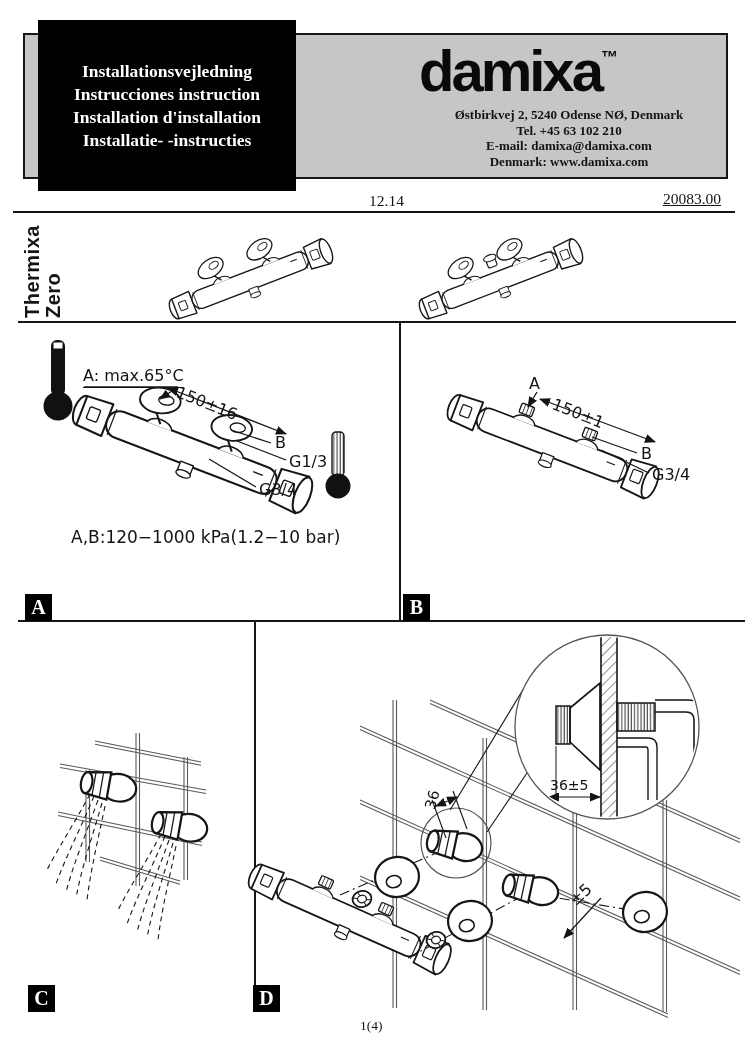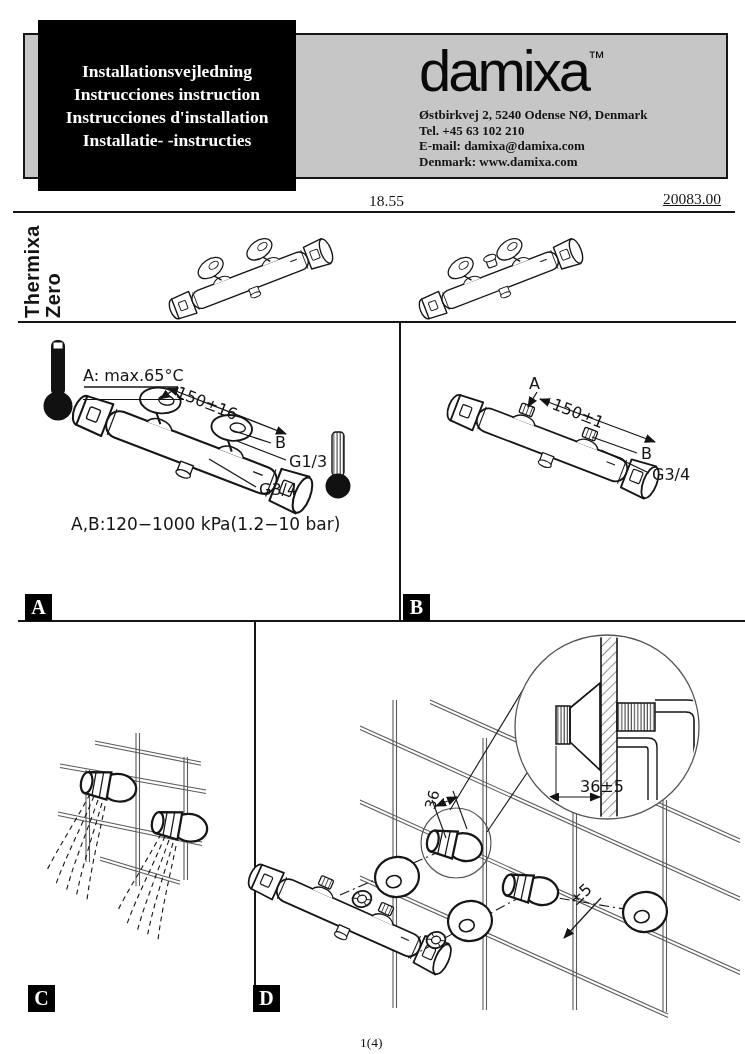--- a/index.html
+++ b/index.html
@@ -5,37 +5,37 @@
   html,body{margin:0;padding:0;background:#e8e8e8;}
   .page{position:relative;width:745px;height:1054px;background:#ffffff;overflow:hidden;
         font-family:"Liberation Serif",serif;color:#141414;}
   .abs{position:absolute;}
   
   .gray-band{left:23px;top:33px;width:701px;height:142px;background:#c6c6c6;border:2px solid #161616;}
   .title-box{left:38px;top:20px;width:258px;height:171px;background:#000;color:#fff;
              display:flex;flex-direction:column;justify-content:center;text-align:center;}
   .title-box div{font-size:17.5px;font-weight:bold;line-height:23px;white-space:nowrap;}
   .brand{left:419px;top:42px;width:300px;}
-  .brand-logo{font-family:"Liberation Sans",sans-serif;font-weight:normal;font-size:58px;
+  .brand-logo{font-family:"Liberation Sans",sans-serif;font-weight:bold;font-size:58px;
               letter-spacing:-3px;line-height:1;color:#0a0a0a;}
   .brand-logo sup{font-size:17px;letter-spacing:0;vertical-align:28px;}
-  .brand-addr{margin-top:7px;font-size:13px;font-weight:bold;line-height:15.5px;}
+  .brand-addr{margin-top:7px;font-size:13px;font-weight:bold;line-height:15.5px;text-align:center;}
   .doc-ref{font-size:15.5px;}
   .rule{background:#161616;}
   
   .product-name{left:22px;top:318px;width:94px;transform:rotate(-90deg);transform-origin:0 0;
      font-family:"Liberation Sans",sans-serif;font-weight:bold;font-size:20px;line-height:21px;
      letter-spacing:0.5px;white-space:nowrap;}
   
   .plabel{width:27px;height:27px;background:#000;color:#fff;font-weight:bold;font-size:20px;
           display:flex;align-items:center;justify-content:center;}
   
   .dim{position:absolute;font-family:"DejaVu Sans",sans-serif;font-size:16px;color:#141414;
        white-space:nowrap;}
-  .underlined{border-bottom:1.4px solid #141414;padding-bottom:14px;}
+  .underlined{border-bottom:1.4px solid #141414;padding-bottom:2px;}
   .rot{transform-origin:left center;}
   .footer-page{font-size:13.5px;}
   svg .ln{stroke:#161616;fill:none;}
 </style>
 </head>
 <body>
 
 <div class="page">
 
   <div class="abs gray-band"></div>
@@ -46,25 +46,25 @@
       <div>Østbirkvej 2, 5240 Odense NØ, Denmark</div>
       <div>Tel. +45 63 102 210</div>
       <div>E-mail: damixa@damixa.com</div>
       <div>Denmark: www.damixa.com</div>
     </div>
   </div>
 
   <div class="abs title-box">
     <div>Installationsvejledning</div>
     <div>Instrucciones instruction</div>
-    <div>Instrucciones d'installation</div>
+    <div>Installation d'installation</div>
     <div>Installatie- -instructies</div>
   </div>
 
-  <div class="abs doc-ref" style="left:369px;top:192px;">18.55</div>
+  <div class="abs doc-ref" style="left:369px;top:192px;">12.14</div>
   <div class="abs doc-ref" style="right:24px;top:190px;text-decoration:underline;">20083.00</div>
 
   <div class="abs rule" style="left:13px;top:211px;width:722px;height:2px;"></div>
 
   <div class="abs product-name">
     <div>Thermixa</div>
     <div>Zero</div>
   </div>
 
   <div class="abs rule" style="left:18px;top:321px;width:718px;height:1.6px;"></div>
@@ -337,31 +337,31 @@
         </g>
       </g>
     </g>
   </svg>
 
   <div class="dim underlined" style="left:83px;top:366px;">A: max.65°C</div>
   <div class="dim rot" style="left:177px;top:382px;transform:rotate(21.5deg);">150±16</div>
   <div class="dim" style="left:275px;top:433px;">B</div>
   <div class="dim" style="left:289px;top:452px;">G1/3</div>
   <div class="dim" style="left:259px;top:480px;">G3/4</div>
-  <div class="dim" style="left:71px;top:514px;font-size:17px;">A,B:120−1000 kPa(1.2−10 bar)</div>
+  <div class="dim" style="left:71px;top:527px;font-size:17px;">A,B:120−1000 kPa(1.2−10 bar)</div>
 
   <div class="dim" style="left:529px;top:374px;">A</div>
   <div class="dim rot" style="left:553px;top:394px;transform:rotate(21.5deg);">150±1</div>
   <div class="dim" style="left:641px;top:444px;">B</div>
   <div class="dim" style="left:652px;top:465px;">G3/4</div>
 
   <div class="dim rot" style="left:430px;top:800px;font-size:15px;transform:rotate(-75deg);">36</div>
   <div class="dim rot" style="left:572px;top:893px;transform:rotate(-43deg);">±5</div>
-  <div class="dim" style="left:580px;top:777px;font-size:16px;">36±5</div>
+  <div class="dim" style="left:550px;top:777px;font-size:14px;">36±5</div>
 
   <div class="abs plabel" style="left:25px;top:594px;">A</div>
   <div class="abs plabel" style="left:403px;top:594px;">B</div>
   <div class="abs plabel" style="left:28px;top:985px;">C</div>
   <div class="abs plabel" style="left:253px;top:985px;">D</div>
 
-  <div class="abs footer-page" style="left:360px;top:1018px;margin-top:17px;">1(4)</div>
+  <div class="abs footer-page" style="left:360px;top:1018px;">1(4)</div>
 
 </div>
 
 </body></html>

